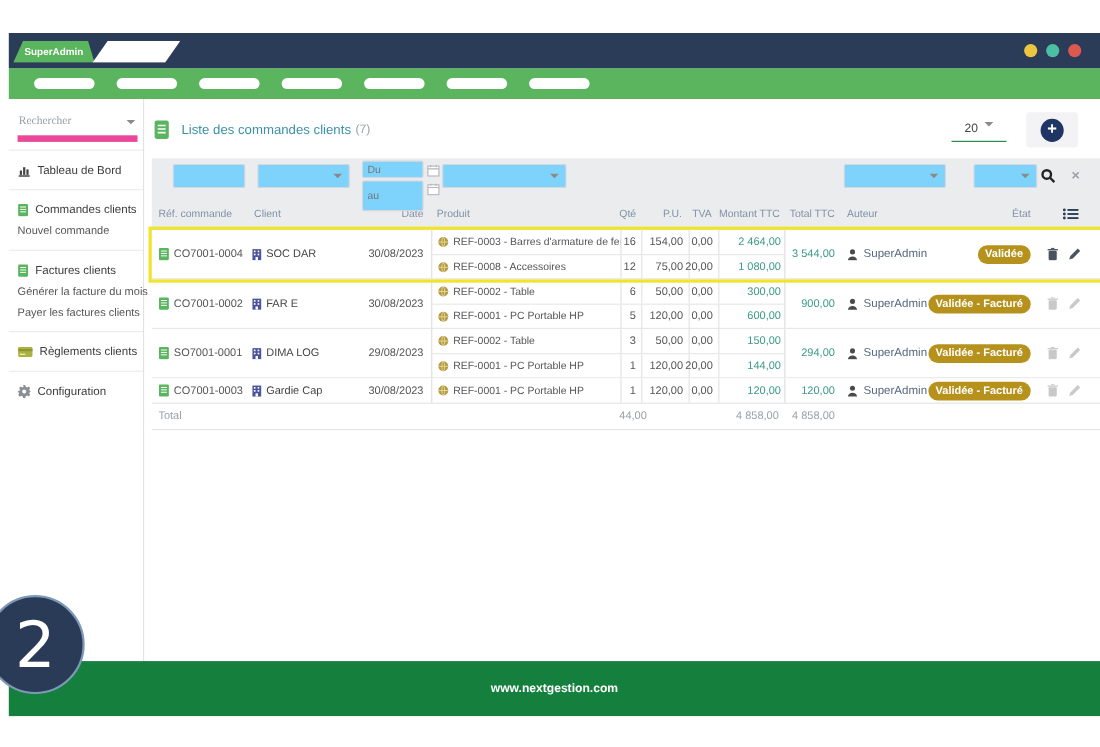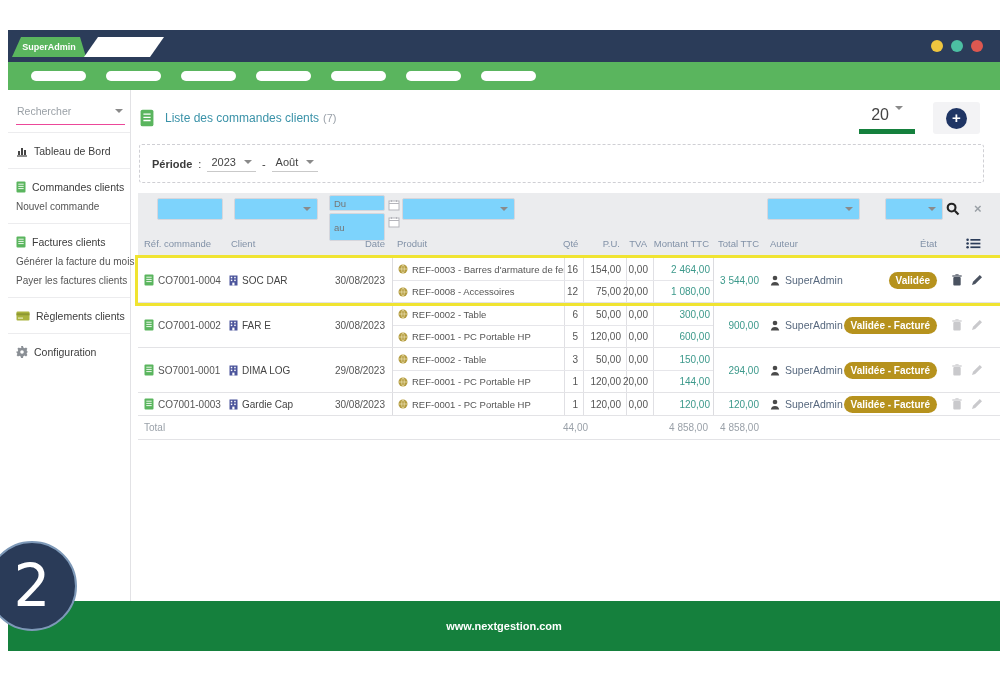--- a/index.html
+++ b/index.html
@@ -17,33 +17,33 @@
   .dots { position:absolute; right:17px; top:10px; display:flex; gap:8px; }
   .dot { width:12px; height:12px; border-radius:50%; }
 
   
   .navbar { height:28px; background:#5ab55e; display:flex; align-items:center; gap:20px; padding-left:23px; flex:0 0 28px; }
   .pill { width:55px; height:10px; background:#fff; border-radius:5px; flex:0 0 55px; }
 
   
   .app-body { flex:1; display:flex; background:#fff; min-height:0; }
   .sidebar { width:123px; min-width:123px; border-right:1px solid #e2e2e5; padding-top:12px; }
-  .search-select { margin:0 5px 0 8px; border-bottom:1px solid #ec4899; color:#9aa0a6; font-size:10.5px;
-    display:flex; justify-content:space-between; align-items:center; padding:3px 2px 7px 1px; }
+  .search-select { margin:0 5px 0 8px; border-bottom:6px solid #ec4899; color:#9aa0a6; font-size:10.5px;
+    display:flex; justify-content:space-between; align-items:center; padding:3px 2px 7px 1px;font-family:Liberation Serif, serif; }
   .divider { border-top:1px solid #ececee; margin:7px 0; }
   .side-item { display:flex; gap:6px; align-items:center; padding:5px 8px 4px; font-size:10.5px; font-weight:normal; color:#3c3c3c; white-space:nowrap; }
   .side-sub { padding:4px 8px; font-size:10px; color:#555; white-space:nowrap; }
 
   .main { flex:1; min-width:0; }
   .content-header { display:flex; align-items:center; margin:12px 20px 0 8px; height:32px; }
   .ch-title { color:#3a92a8; font-size:12px; margin-left:10px; }
   .ch-count { color:#9aa1a9; font-size:11px; margin-left:4px; }
   .spacer { flex:1; }
-  .pagesize { display:flex; align-items:flex-start; gap:6px; font-size:16px; color:#444;
-    border-bottom:5px solid #15803d; padding:3px 12px 5px; margin-right:18px; }
+  .pagesize { display:flex; align-items:flex-start; gap:6px; font-size:11px; color:#444;
+    border-bottom:1px solid #15803d; padding:3px 12px 5px; margin-right:18px; }
   .plus-wrap { width:47px; height:32px; background:#f3f3f5; border-radius:3px; display:flex; align-items:center; justify-content:center; }
   .plus-btn { width:21px; height:21px; border-radius:50%; background:#1f3564; color:#fff; font-size:15px; font-weight:bold;
     line-height:19px; text-align:center; }
 
   .period-box { margin:10px 16px 0 8px; border:1px dashed #cfcfd4; border-radius:3px; padding:10px 12px;
     display:flex; align-items:center; gap:6px; font-size:11px; color:#3a3a3a; }
   .p-label { font-weight:bold; }
   .p-select { display:flex; align-items:center; gap:8px; border-bottom:1px solid #c9c9c9; padding:1px 4px 3px; color:#444; }
 
   .caret { width:0; height:0; border-left:4px solid transparent; border-right:4px solid transparent; border-top:4px solid #8a8a8a; display:inline-block; }
@@ -213,33 +213,20 @@
           <span class="spacer"></span>
           <span class="pagesize">
             <span>20</span>
             <span class="caret"></span>
           </span>
           <span class="plus-wrap">
             <span class="plus-btn">+</span>
           </span>
         </div>
 
-        <div class="period-box">
-          <span class="p-label">Période</span>
-          <span>:</span>
-          <span class="p-select">
-            <span>2023</span>
-            <span class="caret"></span>
-          </span>
-          <span>-</span>
-          <span class="p-select">
-            <span>Août</span>
-            <span class="caret"></span>
-          </span>
-        </div>
 
         <div class="table-zone">
           <div class="gray-zone">
             <div class="filter-row">
               <input class="f-input" style="left: 19px; top: 5px; width: 66px; height: 22px;">
               <div class="f-select" style="left:96px;top:5px;width:84px;height:22px;">
                   <span class="caret"></span>
                 </div>
               <input class="f-input" style="left: 191px; top: 2px; width: 56px; height: 16px;" placeholder="Du">
               <span class="f-cal" style="left:250px;top:4px;">

